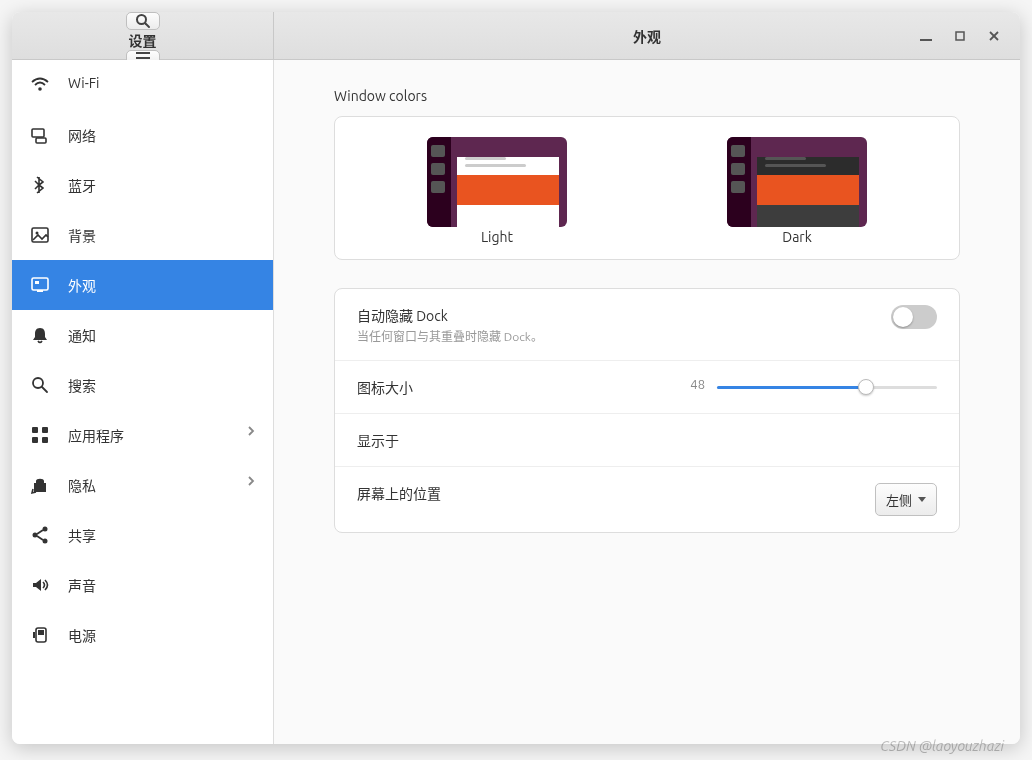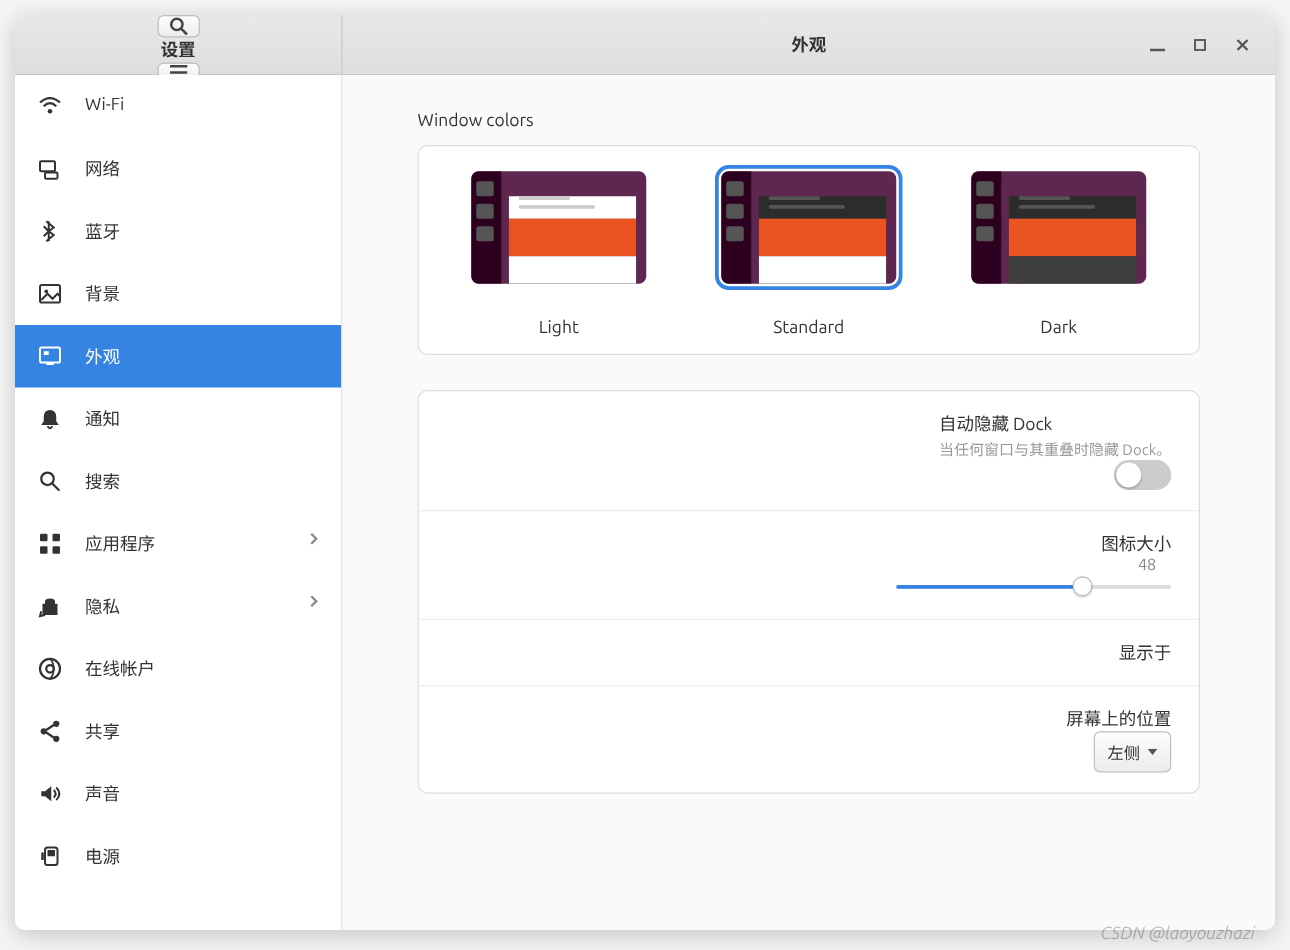--- a/index.html
+++ b/index.html
@@ -16,37 +16,37 @@
 .body { flex: 1; display: flex; overflow: hidden; }
 .sidebar { width: 262px; background: #fff; border-right: 1px solid #ddd; overflow-y: auto; }
 .side-item { display: flex; align-items: flex-start; padding: 15px 18px; height: 50px; cursor: pointer; color: #333; }
 .side-item.active { background: #3584e4; color: #fff; }
 .side-icon { width: 20px; height: 20px; margin-right: 18px; display: flex; align-items: center; justify-content: center; }
 .side-chevron { margin-left: auto; color: #888; }
 .content { flex: 1; padding: 28px 60px; overflow-y: auto; background: #fafafa; }
 .sect-title { font-weight: 400; font-size: 14px; margin-bottom: 12px; color: #333; }
 .panel { background: #fff; border: 1px solid #ddd; border-radius: 8px; margin-bottom: 28px; }
 .theme-row { display: flex; justify-content: space-around; padding: 20px 12px 14px; }
-.theme-opt { display: flex; flex-direction: column; align-items: center; gap: 26px; cursor: pointer; }
+.theme-opt { display: flex; flex-direction: column; align-items: center; gap: 2px; cursor: pointer; }
 .theme-thumb { width: 140px; height: 90px; border-radius: 6px; background: #5e2750; position: relative; overflow: hidden; }
 .theme-thumb.sel { outline: 3px solid #3584e4; outline-offset: 2px; }
 .launcher { position:absolute; left:0; top:0; width:24px; height:100%; background:#2c001e; display:flex; flex-direction:column; gap:6px; padding:8px 4px; }
 .launcher span { width:14px; height:12px; background:#555; border-radius:2px; display:block; }
 .win { position:absolute; left:30px; top:16px; right:8px; bottom:0; border-radius:4px 4px 0 0; overflow:hidden; }
 .win .top { height:18px; }
 .win .mid { height:30px; background:#e95420; }
 .win-light .top { background:#fff; }
 .win-std .top { background:#2c2c2c; }
 .win-dark .top { background:#2c2c2c; }
 .win-dark .bodyw { height:50px; background:#3d3d3d; }
 .win-light .bodyw, .win-std .bodyw { height:50px; background:#fff; }
 .tline { height:3px; margin:4px 8px; border-radius:2px; }
 .win-light .tline { background:#ccc; }
 .win-std .tline, .win-dark .tline { background:#555; }
-.row { display: flex; align-items: flex-end; padding: 16px 22px; border-top: 1px solid #eee; flex-direction: column; }
+.row { display: flex; align-items: flex-start; padding: 16px 22px; border-top: 1px solid #eee; }
 .row:first-child { border-top: none; }
 .row-label { flex: 1; }
 .row-title { font-size: 14px; color: #333; }
 .row-sub { font-size: 12px; color: #999; margin-top: 2px; }
 .switch { width: 46px; height: 24px; border-radius: 12px; background: #ccc; position: relative; cursor: pointer; }
 .switch .knob { position:absolute; width:20px; height:20px; background:#fff; border-radius:50%; top:2px; left:2px; box-shadow:0 1px 2px rgba(0,0,0,0.3); }
 .slider-val { color: #888; font-size: 13px; margin-right: 12px; min-width: 28px; text-align: right; }
 .slider { width: 220px; height: 20px; position: relative; cursor: pointer; }
 .slider .track { position:absolute; top:9px; left:0; right:0; height:3px; background:#ddd; border-radius:2px; }
 .slider .fill { position:absolute; top:9px; left:0; width:66%; height:3px; background:#3584e4; border-radius:2px; }
@@ -192,30 +192,20 @@
           <span>隐私</span>
           <span class="side-chevron">
             <svg width="8" height="12" viewBox="0 0 8 12">
               <path d="M2 2 L6 6 L2 10" fill="none" stroke="currentColor" stroke-width="1.8"></path>
             </svg>
           </span>
         </div>
         <div class="side-item">
           <span class="side-icon">
             <svg width="20" height="20" viewBox="0 0 20 20">
-              <circle cx="10" cy="10" r="8" fill="none" stroke="currentColor" stroke-width="1.8"></circle>
-              <circle cx="10" cy="10" r="3" fill="none" stroke="currentColor" stroke-width="1.8"></circle>
-              <path d="M10 2 C14 6 14 14 10 18" fill="none" stroke="currentColor" stroke-width="1.4"></path>
-            </svg>
-          </span>
-          <span>在线帐户</span>
-        </div>
-        <div class="side-item">
-          <span class="side-icon">
-            <svg width="20" height="20" viewBox="0 0 20 20">
               <circle cx="5" cy="10" r="2.5" fill="currentColor"></circle>
               <circle cx="15" cy="4" r="2.5" fill="currentColor"></circle>
               <circle cx="15" cy="16" r="2.5" fill="currentColor"></circle>
               <line x1="7" y1="9" x2="13" y2="5" stroke="currentColor" stroke-width="1.8"></line>
               <line x1="7" y1="11" x2="13" y2="15" stroke="currentColor" stroke-width="1.8"></line>
             </svg>
           </span>
           <span>共享</span>
         </div>
         <div class="side-item">
@@ -256,38 +246,20 @@
                     <div class="tline" style="width:40%"></div>
                     <div class="tline" style="width:60%"></div>
                   </div>
                   <div class="mid"></div>
                   <div class="bodyw"></div>
                 </div>
   </div>
               <span>Light</span>
             </div>
             <div class="theme-opt">
-              <div class="theme-thumb sel">
-    <div class="launcher">
-                  <span></span>
-                  <span></span>
-                  <span></span>
-                </div>
-    <div class="win win-std">
-                  <div class="top">
-                    <div class="tline" style="width:40%"></div>
-                    <div class="tline" style="width:60%"></div>
-                  </div>
-                  <div class="mid"></div>
-                  <div class="bodyw"></div>
-                </div>
-  </div>
-              <span>Standard</span>
-            </div>
-            <div class="theme-opt">
               <div class="theme-thumb ">
     <div class="launcher">
                   <span></span>
                   <span></span>
                   <span></span>
                 </div>
     <div class="win win-dark">
                   <div class="top">
                     <div class="tline" style="width:40%"></div>
                     <div class="tline" style="width:60%"></div>

